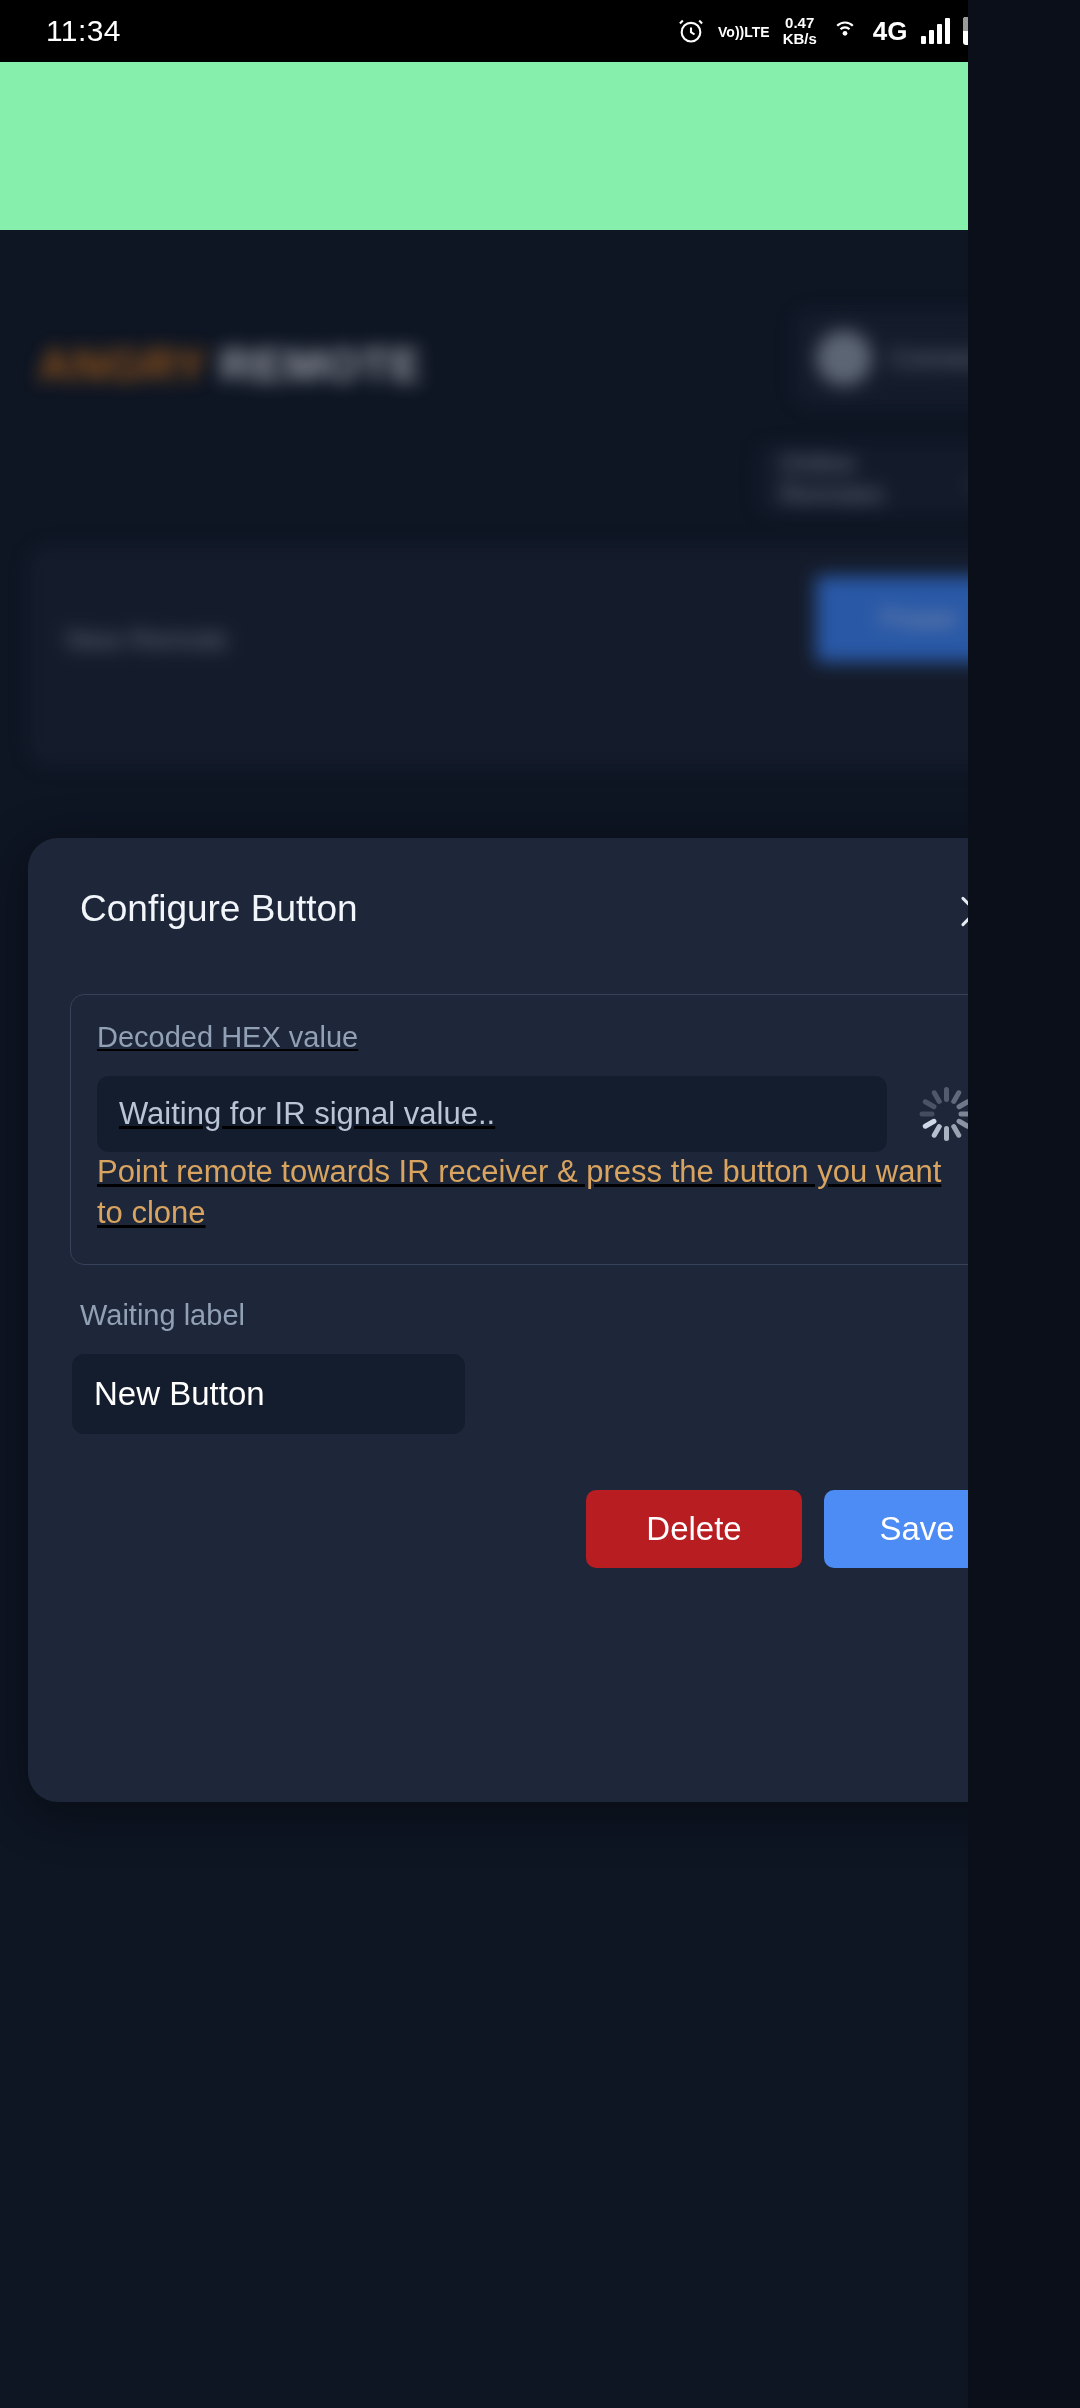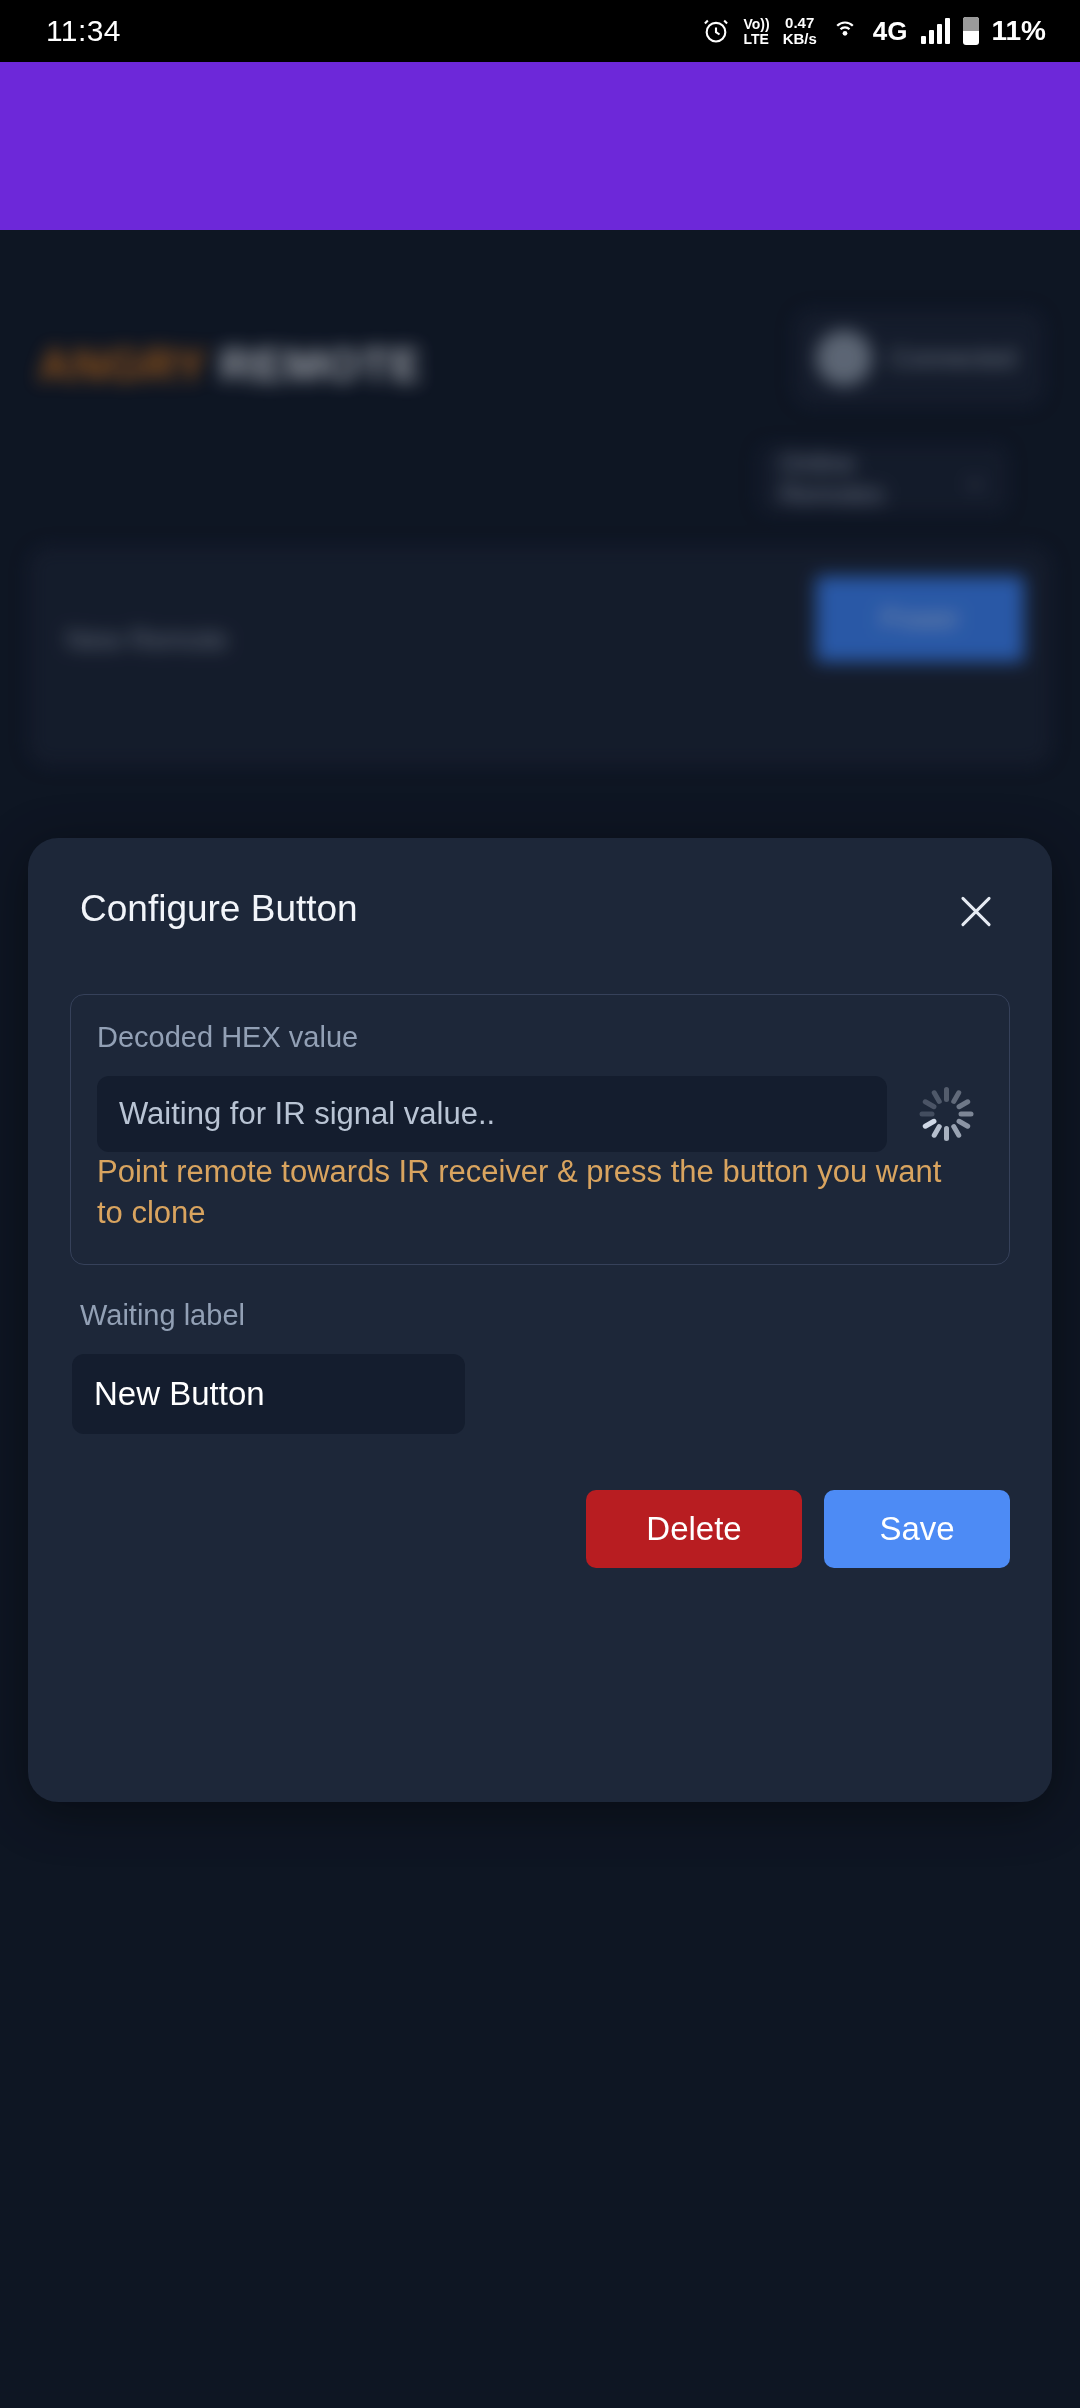--- a/index.html
+++ b/index.html
@@ -2,32 +2,32 @@
 <html><head>
 <meta charset="utf-8">
 <style>
   * { margin:0; padding:0; box-sizing:border-box; }
   html, body {
     width:1080px; height:2408px;
     background:#0b0f1a;
     font-family:"Liberation Sans", sans-serif;
     overflow:hidden;
   }
-  #screen { position:relative; width:1080px; height:2408px; background:#6d28d9; overflow:hidden; }
+  #screen { position:relative; width:968px; height:2408px; background:#86efac; overflow:hidden; }
 
   
   .statusbar {
     position:absolute; top:0; left:0; width:1080px; height:62px;
     background:#000; display:flex; align-items:center;
     padding:0 34px 0 46px; color:#fff;
   }
   .clock { font-size:30px; letter-spacing:.4px; }
   .sb-right { margin-left:auto; display:flex; align-items:center; gap:13px; }
   .sb-ico { display:flex; align-items:center; }
-  .volte { display:flex; flex-direction:column; align-items:flex-start; line-height:1; font-size:14px; font-weight:bold; }
+  .volte { display:flex; flex-direction:row; align-items:flex-end; line-height:1; font-size:14px; font-weight:bold; }
   .volte .l2 { margin-top:1px; }
   .netspeed { display:flex; flex-direction:column; align-items:center; line-height:1.05; font-size:15px; font-weight:bold; }
   .bars { display:flex; align-items:flex-end; gap:3px; height:26px; }
   .bars i { width:5px; background:#fff; border-radius:1px; display:block; }
   .bars i:nth-child(1){height:8px;} .bars i:nth-child(2){height:14px;}
   .bars i:nth-child(3){height:20px;} .bars i:nth-child(4){height:26px;}
   .net4g { font-size:26px; font-weight:bold; }
   .battery { position:relative; width:16px; height:28px; border-radius:3px; background:#fff; overflow:hidden; }
   .battery .drain { position:absolute; top:0; left:0; right:0; height:51%; background:#9a9a9a; }
   .batt-pct { font-size:28px; font-weight:bold; }
@@ -83,20 +83,21 @@
   .close-x::before, .close-x::after {
     content:""; position:absolute; left:4px; top:22px; width:40px; height:3px;
     background:#e6ebf3; border-radius:2px;
   }
   .close-x::before { transform:rotate(45deg); }
   .close-x::after  { transform:rotate(-45deg); }
 
   .hex-card {
     margin:58px 42px 0 42px; border:1.5px solid #36415a; border-radius:14px;
     padding:26px 34px 30px 26px;
+    text-decoration:underline;
   }
   .hex-label { color:#92a0b5; font-size:29px; }
   .hex-row { display:flex; align-items:center; gap:30px; margin-top:22px; }
   .hex-input {
     flex:1; height:76px; background:#141d2e; border:none; border-radius:12px;
     color:#b9c4d4; font-size:31px; padding:0 22px;
     font-family:"Liberation Sans", sans-serif;
   }
   .hex-input::placeholder { color:#b9c4d4; opacity:1; }
   .spinner { width:58px; height:58px; position:relative; flex:none; }

